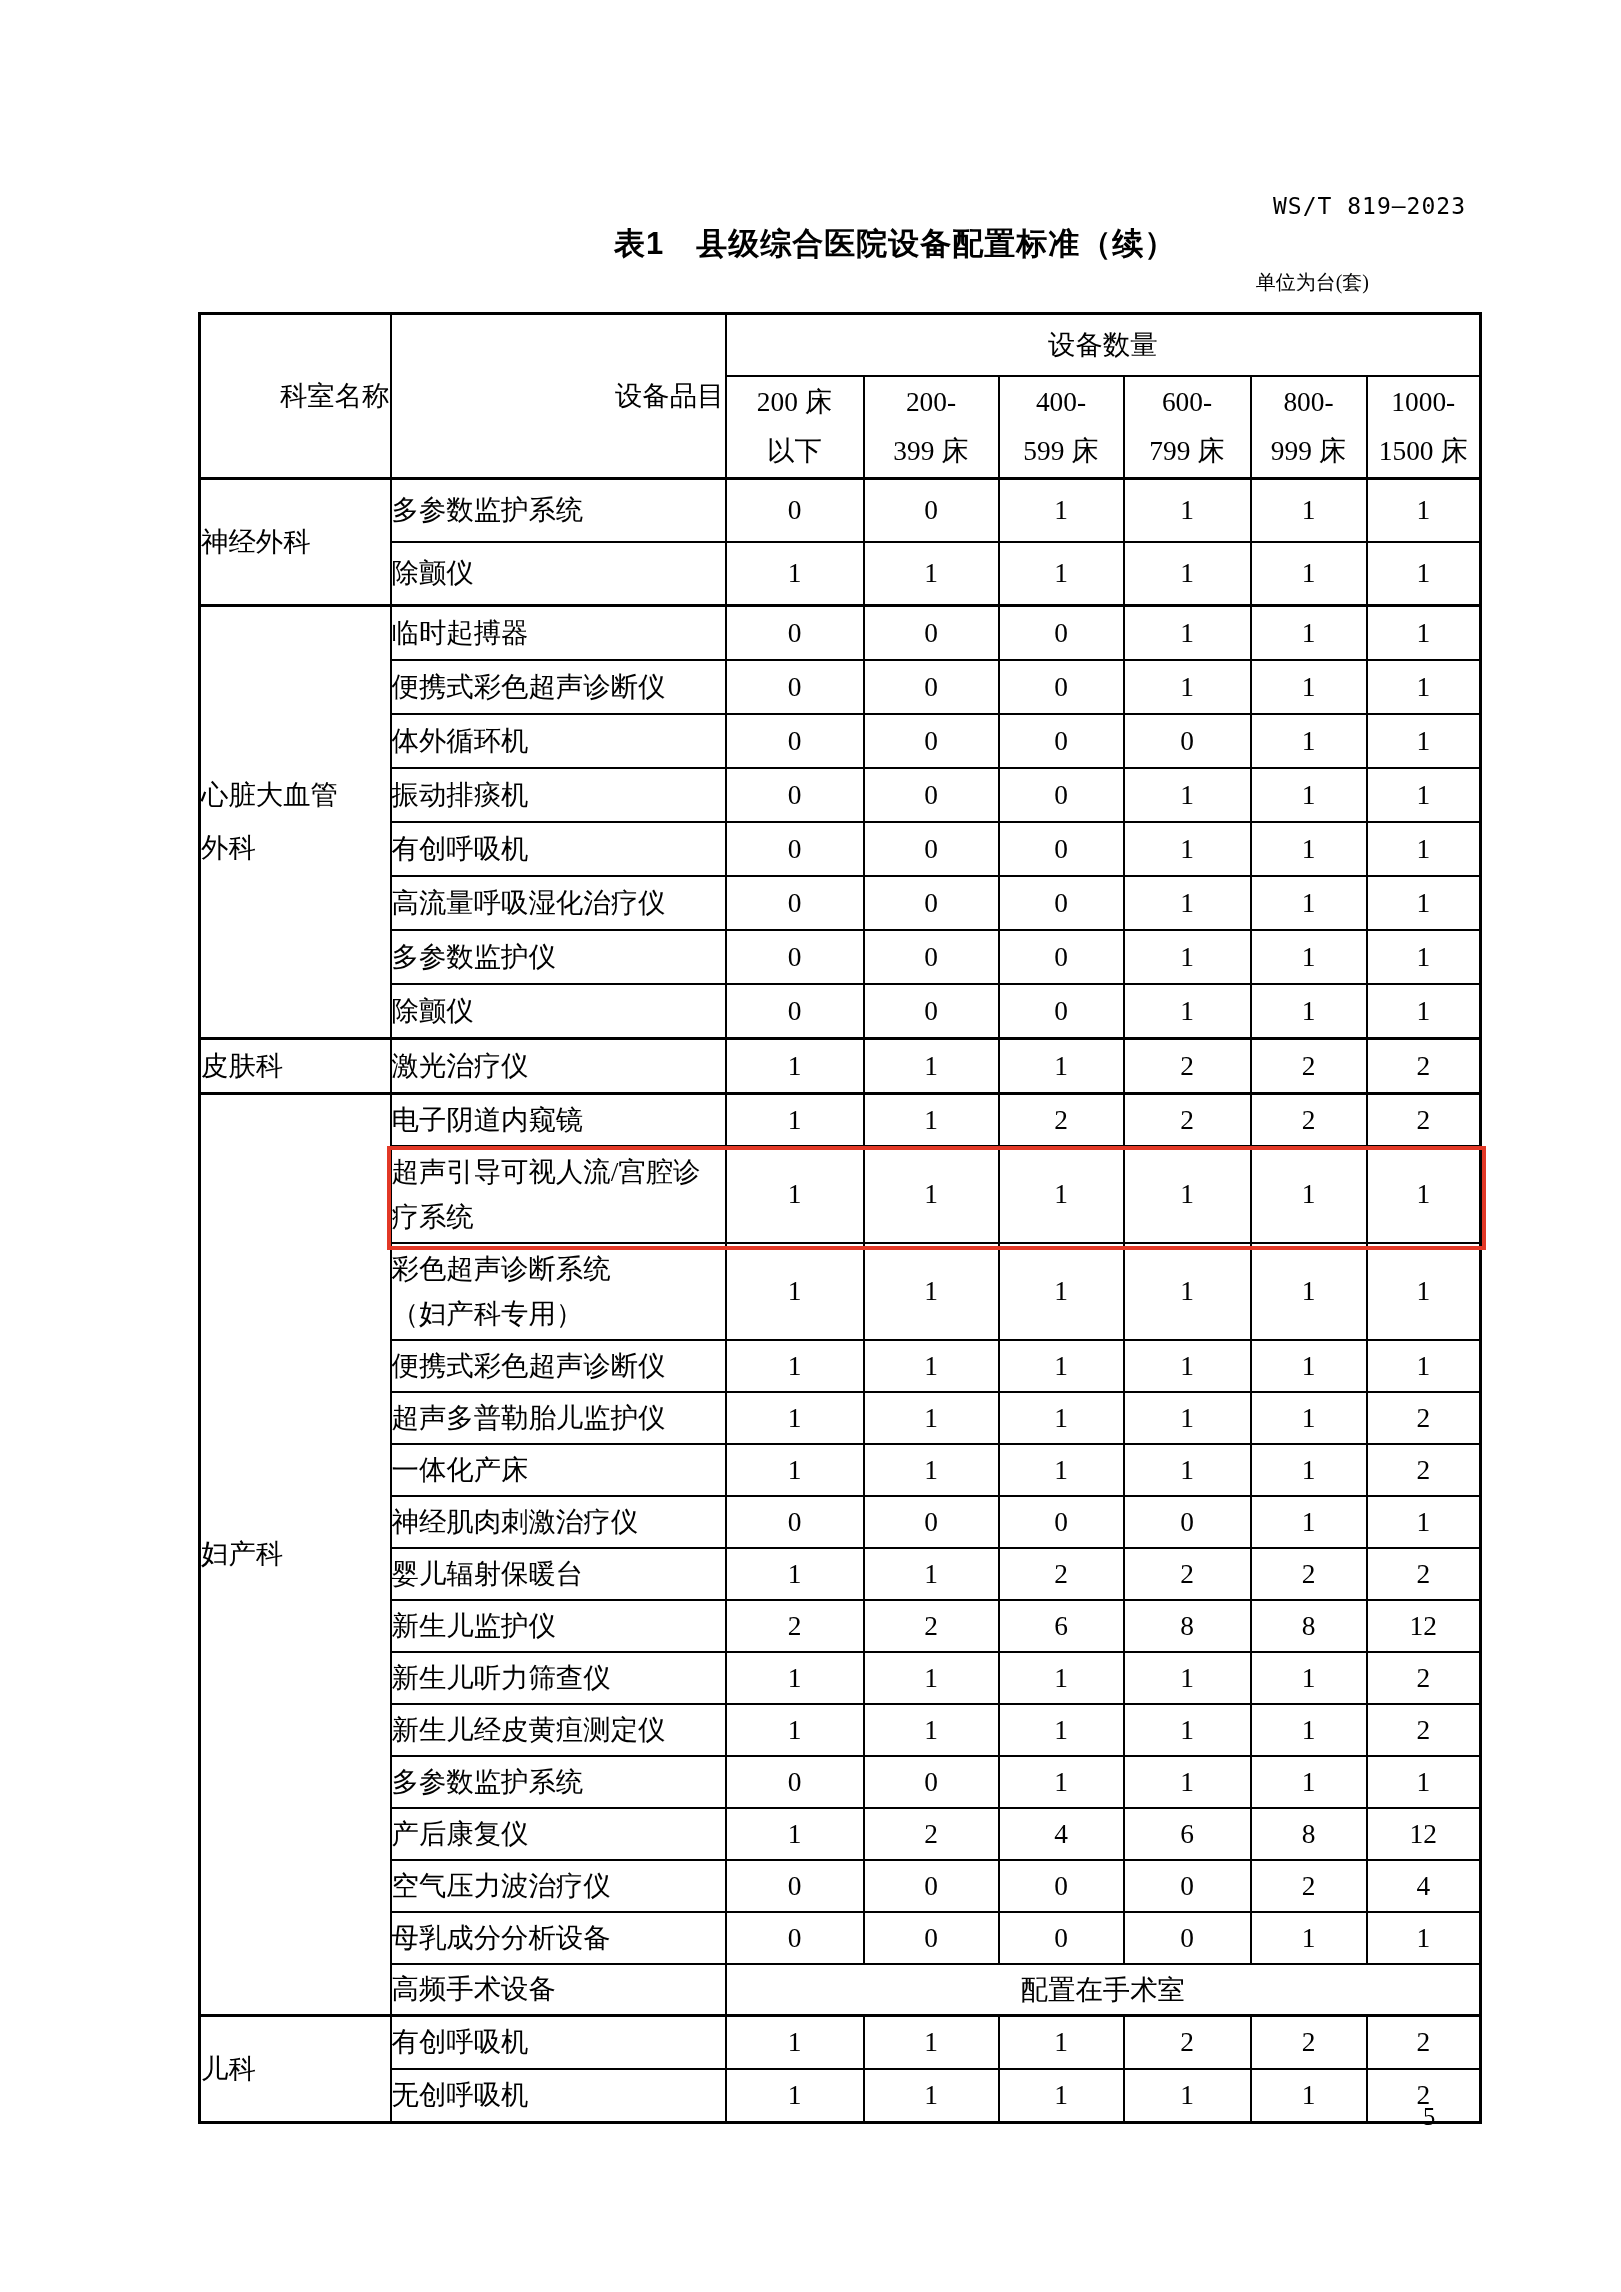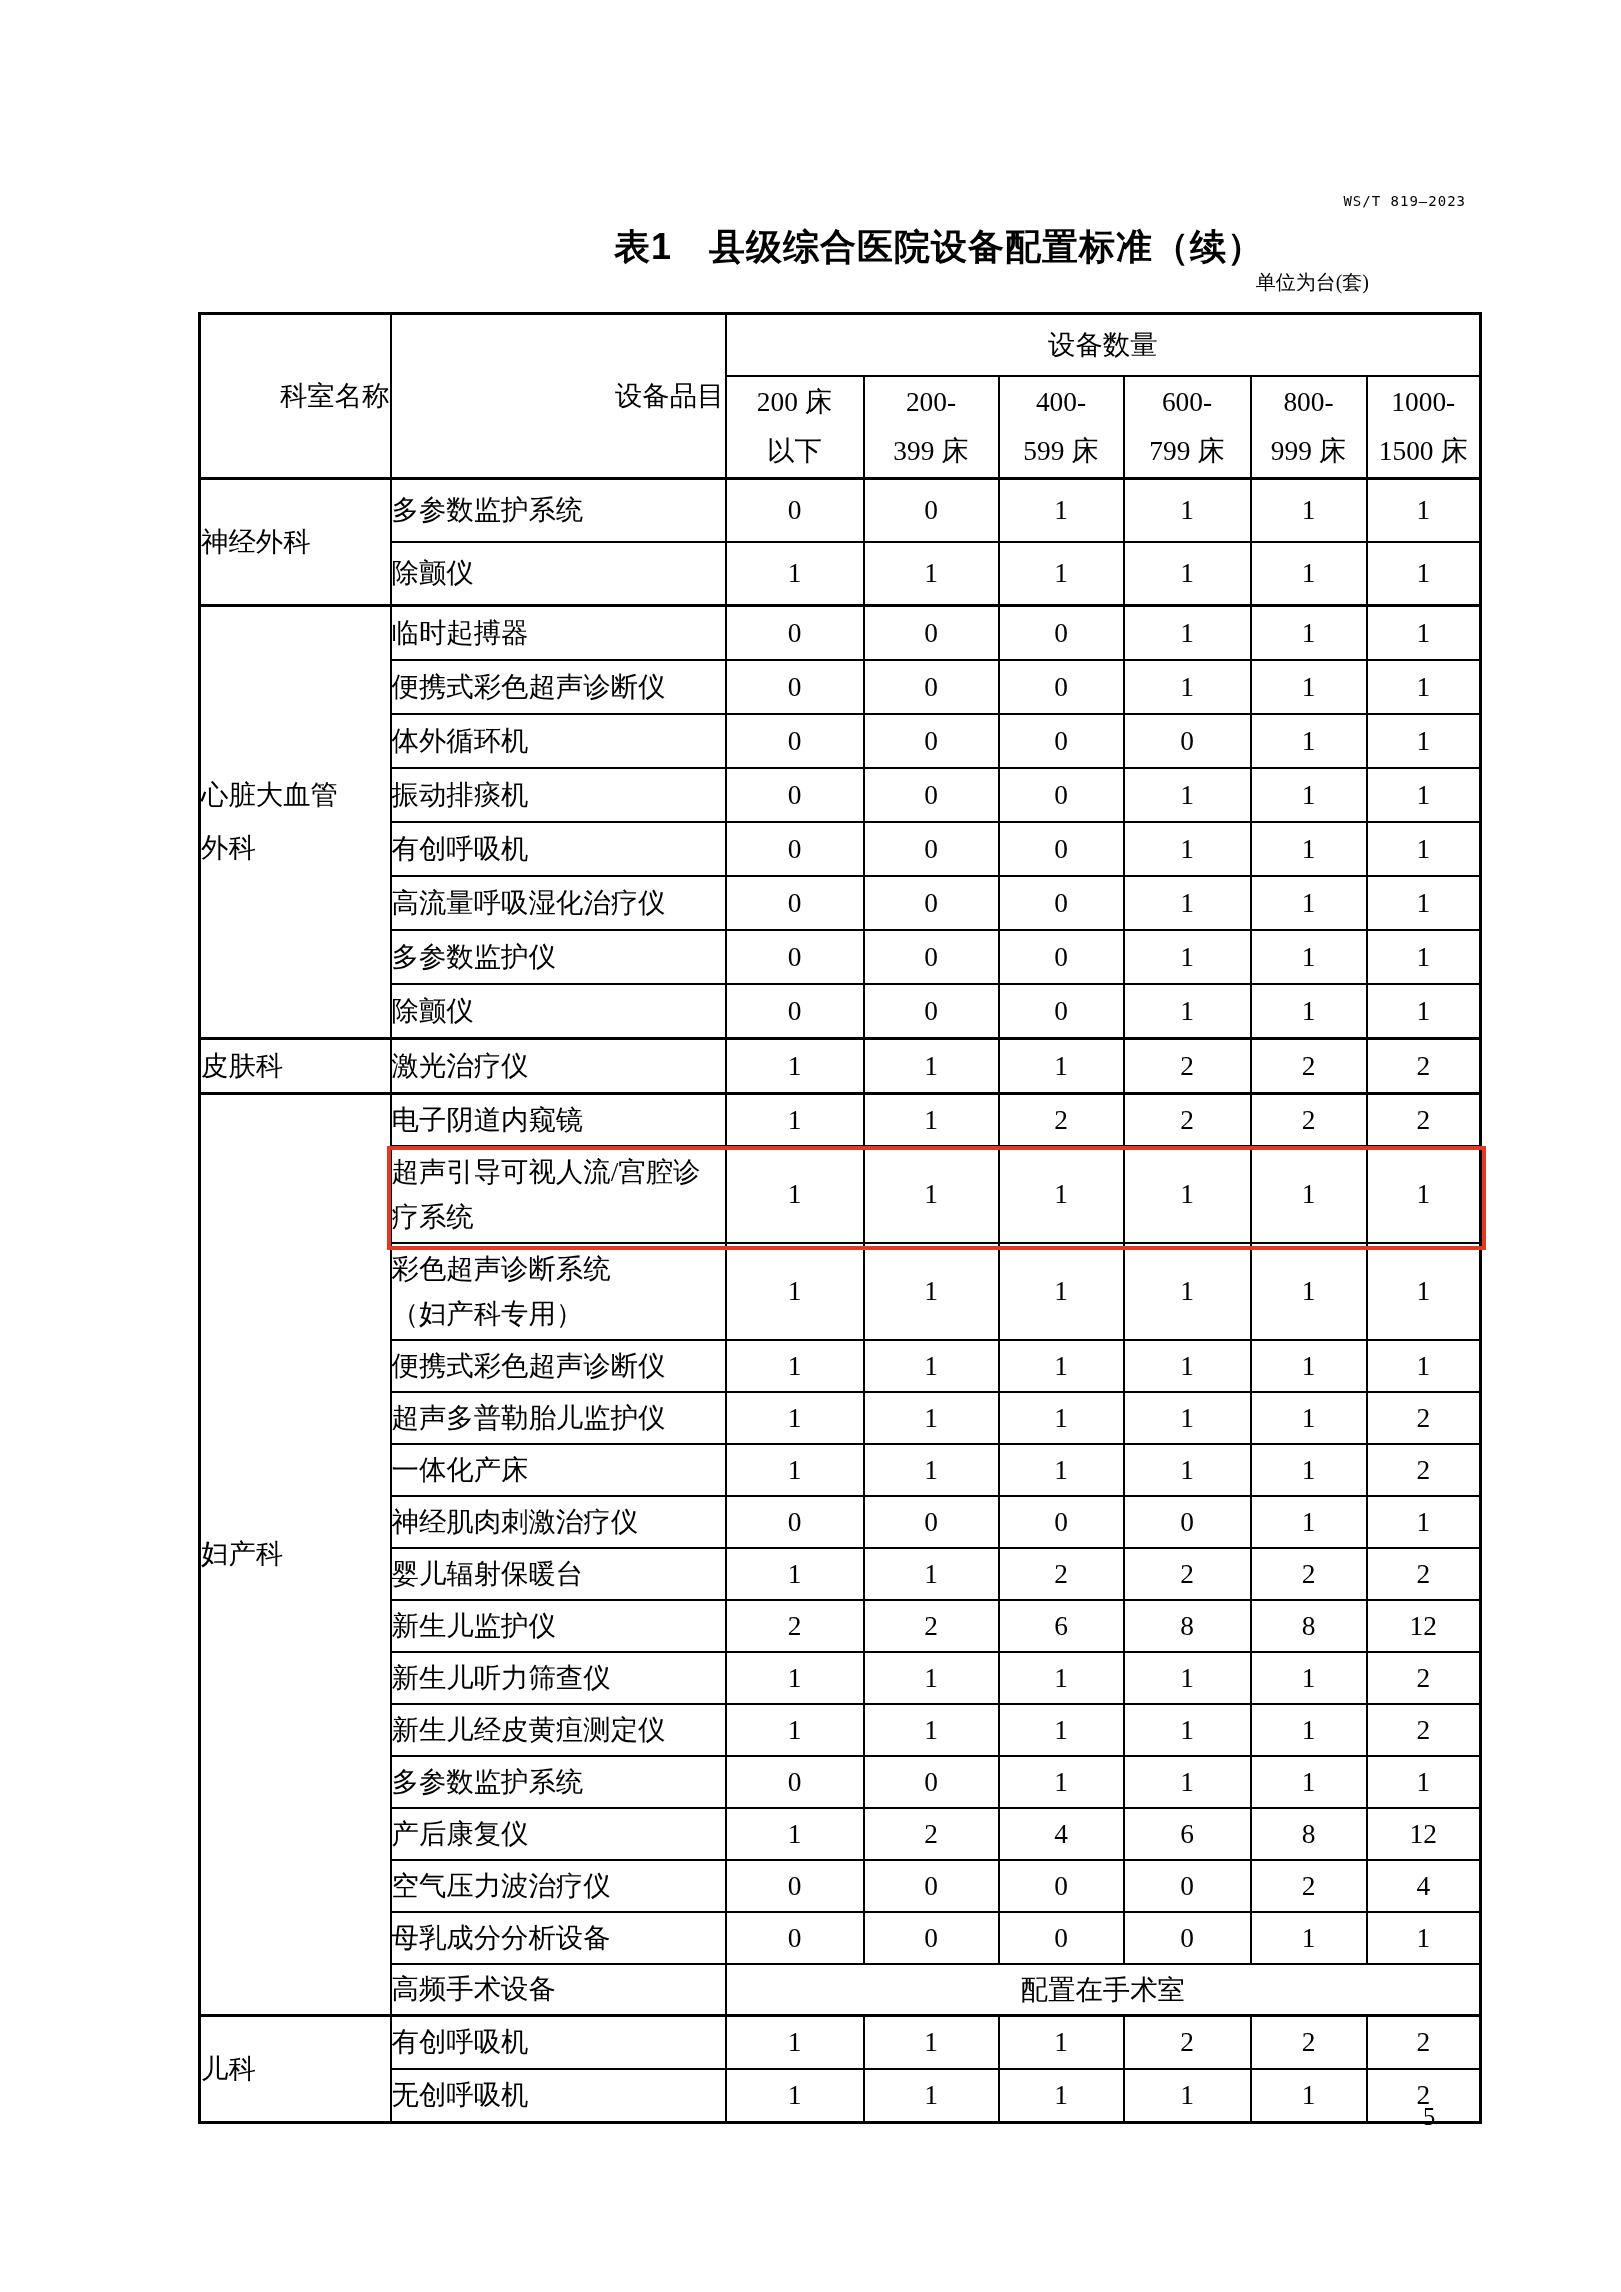--- a/index.html
+++ b/index.html
@@ -4,26 +4,26 @@
 <style>
   html,body{margin:0;padding:0;}
   body{
     width:1621px;height:2293px;position:relative;background:#ffffff;
     font-family:"Liberation Serif","DejaVu Serif",serif;color:#000;
     overflow:hidden;
   }
   .doc-number{
     position:absolute;top:193px;right:155px;
     font-family:"DejaVu Sans Mono","Liberation Mono",monospace;
-    font-size:14px;letter-spacing:1px;white-space:nowrap;
+    font-size:23px;letter-spacing:1px;white-space:nowrap;
   }
   .doc-title{
     position:absolute;top:223px;left:614px;
     font-family:"Liberation Sans","DejaVu Sans",sans-serif;
-    font-size:36px;font-weight:bold;white-space:nowrap;letter-spacing:1px;
+    font-size:31px;font-weight:bold;white-space:nowrap;letter-spacing:1px;
   }
   .unit-note{
     position:absolute;top:269px;right:252px;
     font-size:20px;white-space:nowrap;
   }
   .table-wrap{
     position:absolute;left:198px;top:312px;width:1282px;
   }
   table.std{
     border-collapse:collapse;table-layout:fixed;width:1282px;

